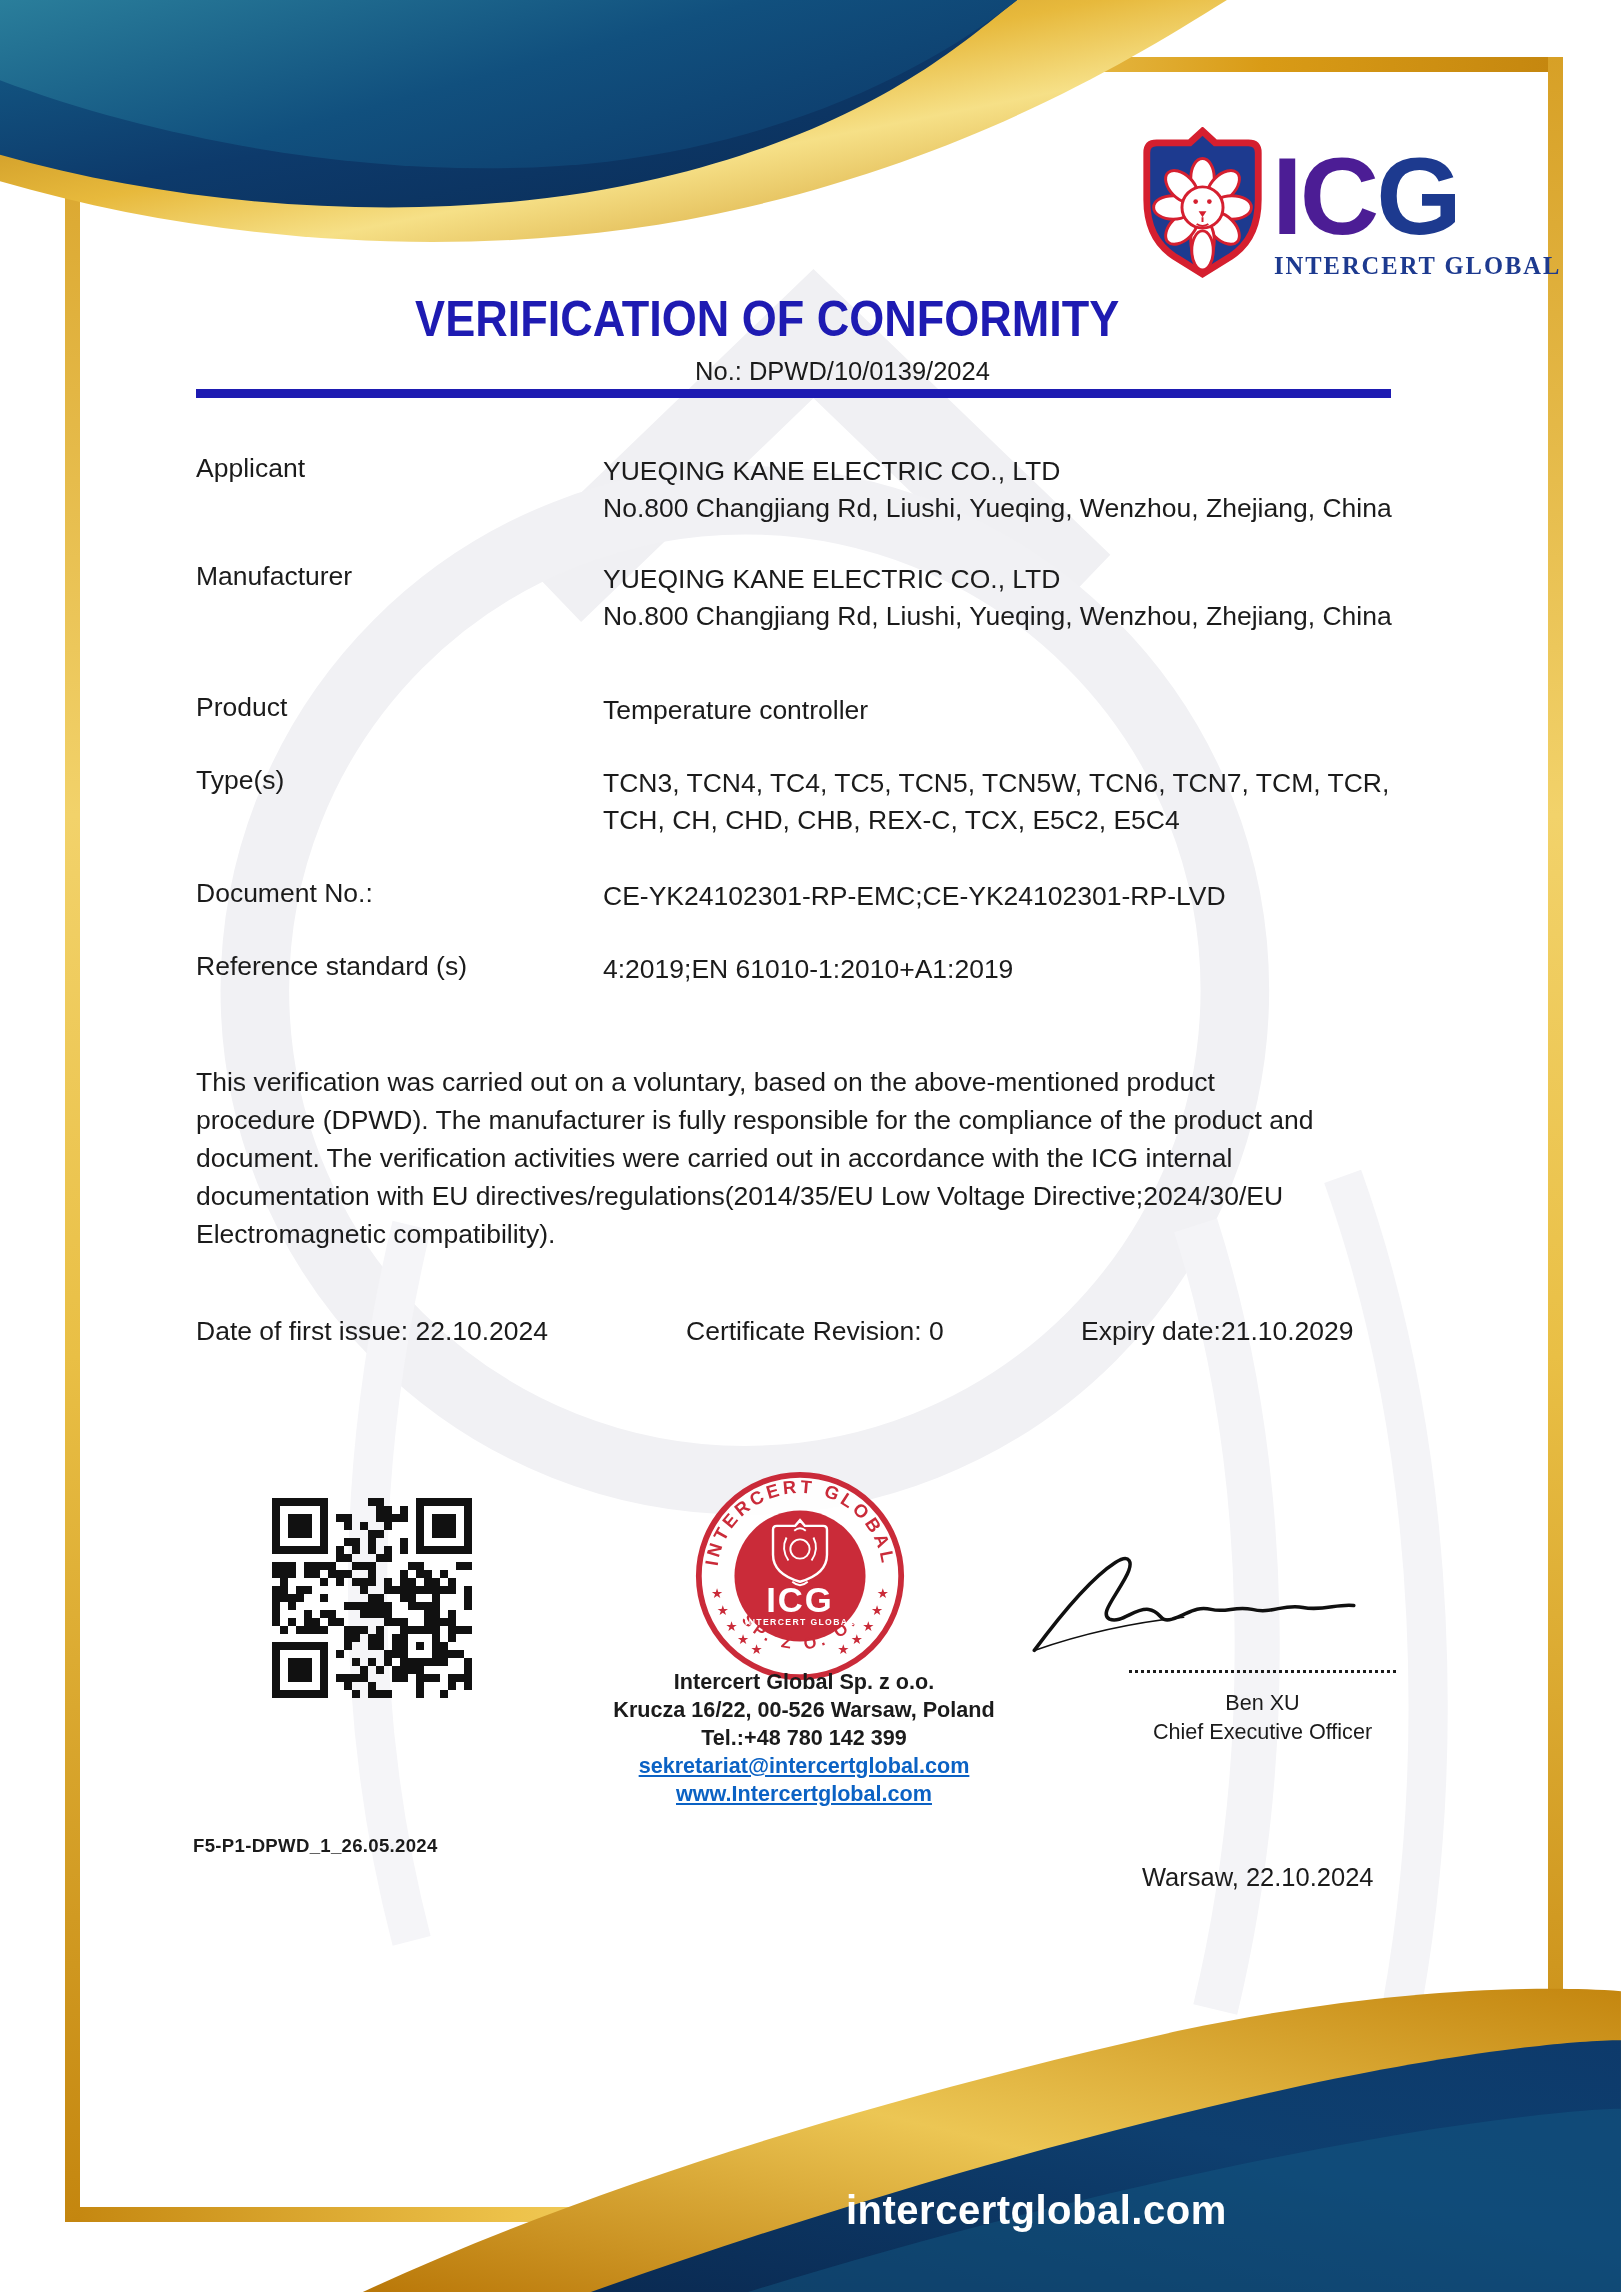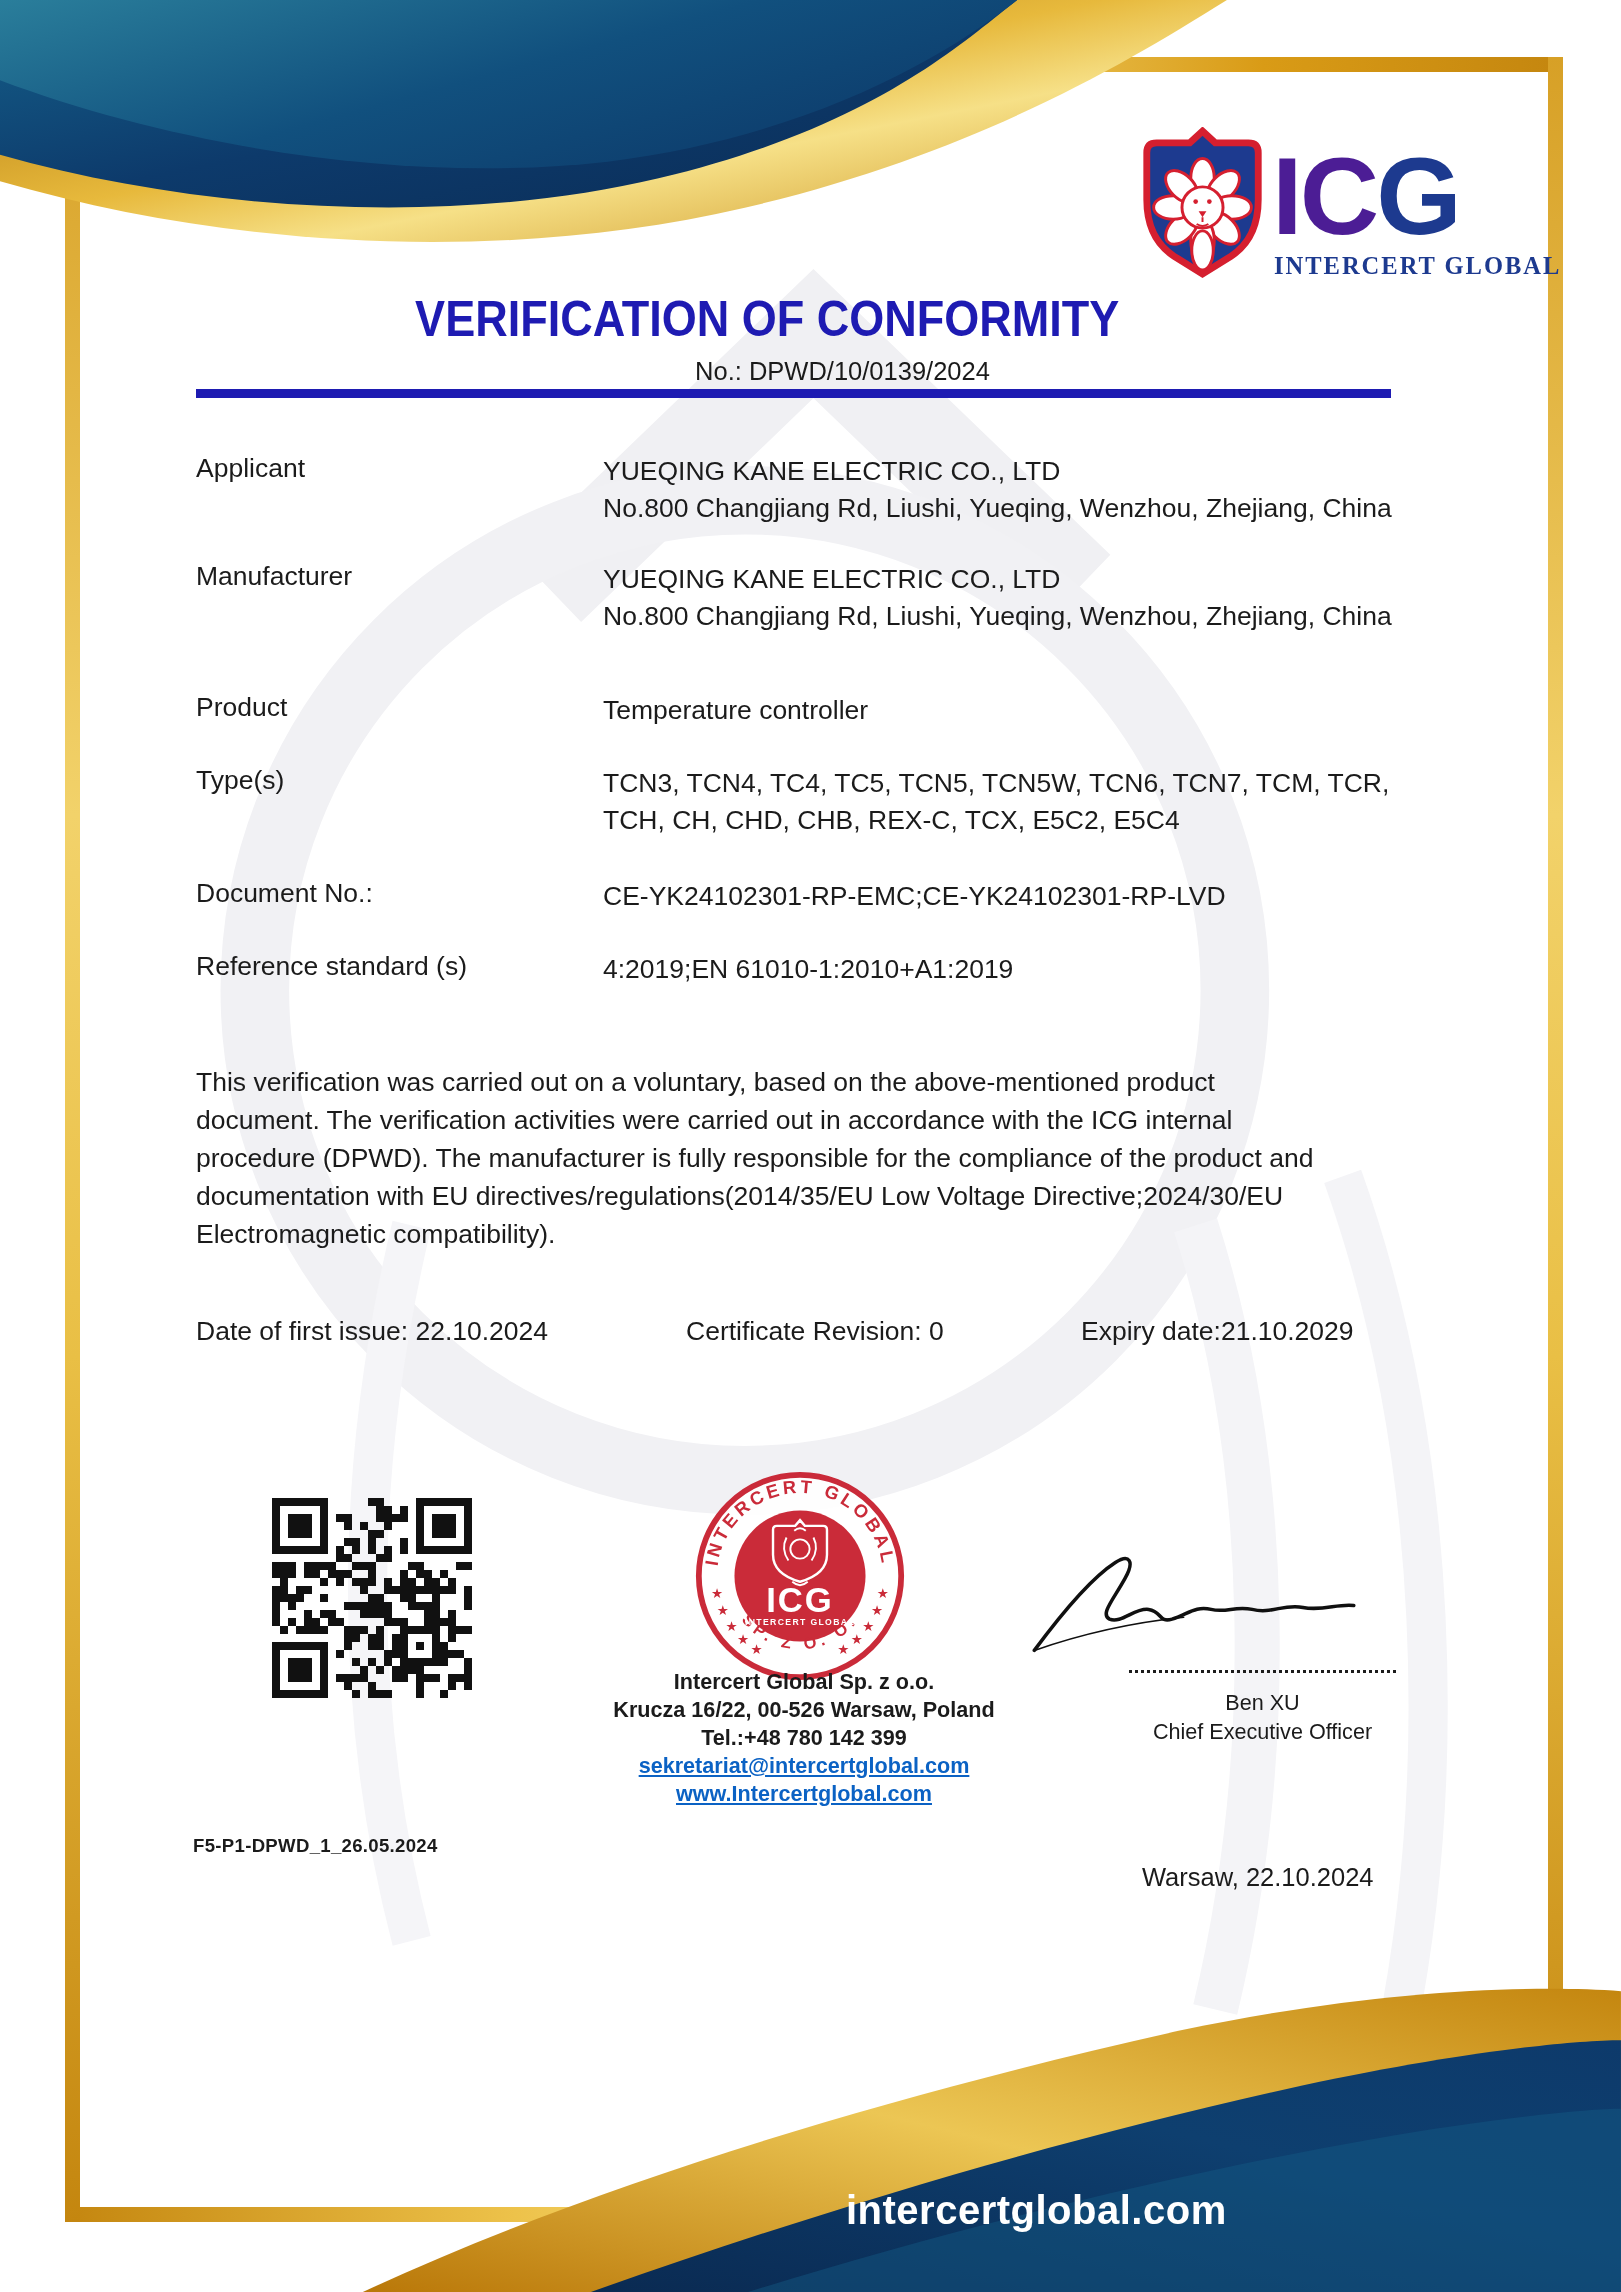--- a/index.html
+++ b/index.html
@@ -180,22 +180,22 @@
   </div>
   <div class="row" style="top:951px">
     <span class="lbl">Reference standard (s)</span>
     <div class="val">
       <div class="vline">4:2019;EN 61010-1:2010+A1:2019</div>
       </div>
   </div>
 
   <div class="statement">
     <div class="sline">This verification was carried out on a voluntary, based on the above-mentioned product</div>
+    <div class="sline">procedure (DPWD). The manufacturer is fully responsible for the compliance of the product and</div>
     <div class="sline">document. The verification activities were carried out in accordance with the ICG internal</div>
-    <div class="sline">procedure (DPWD). The manufacturer is fully responsible for the compliance of the product and</div>
     <div class="sline">documentation with EU directives/regulations(2014/35/EU Low Voltage Directive;2024/30/EU</div>
     <div class="sline"> Electromagnetic compatibility).</div>
   </div>
 
   <span class="dateitem" style="left:196px">Date of first issue: 22.10.2024</span>
   <span class="dateitem" style="left:686px">Certificate Revision: 0</span>
   <span class="dateitem" style="left:1081px">Expiry date:21.10.2029</span>
 
   <svg id="qr-svg" class="qr" width="200" height="200" viewBox="0 0 200 200">
       <rect x="0" y="0" width="8" height="8" fill="#111"></rect>

